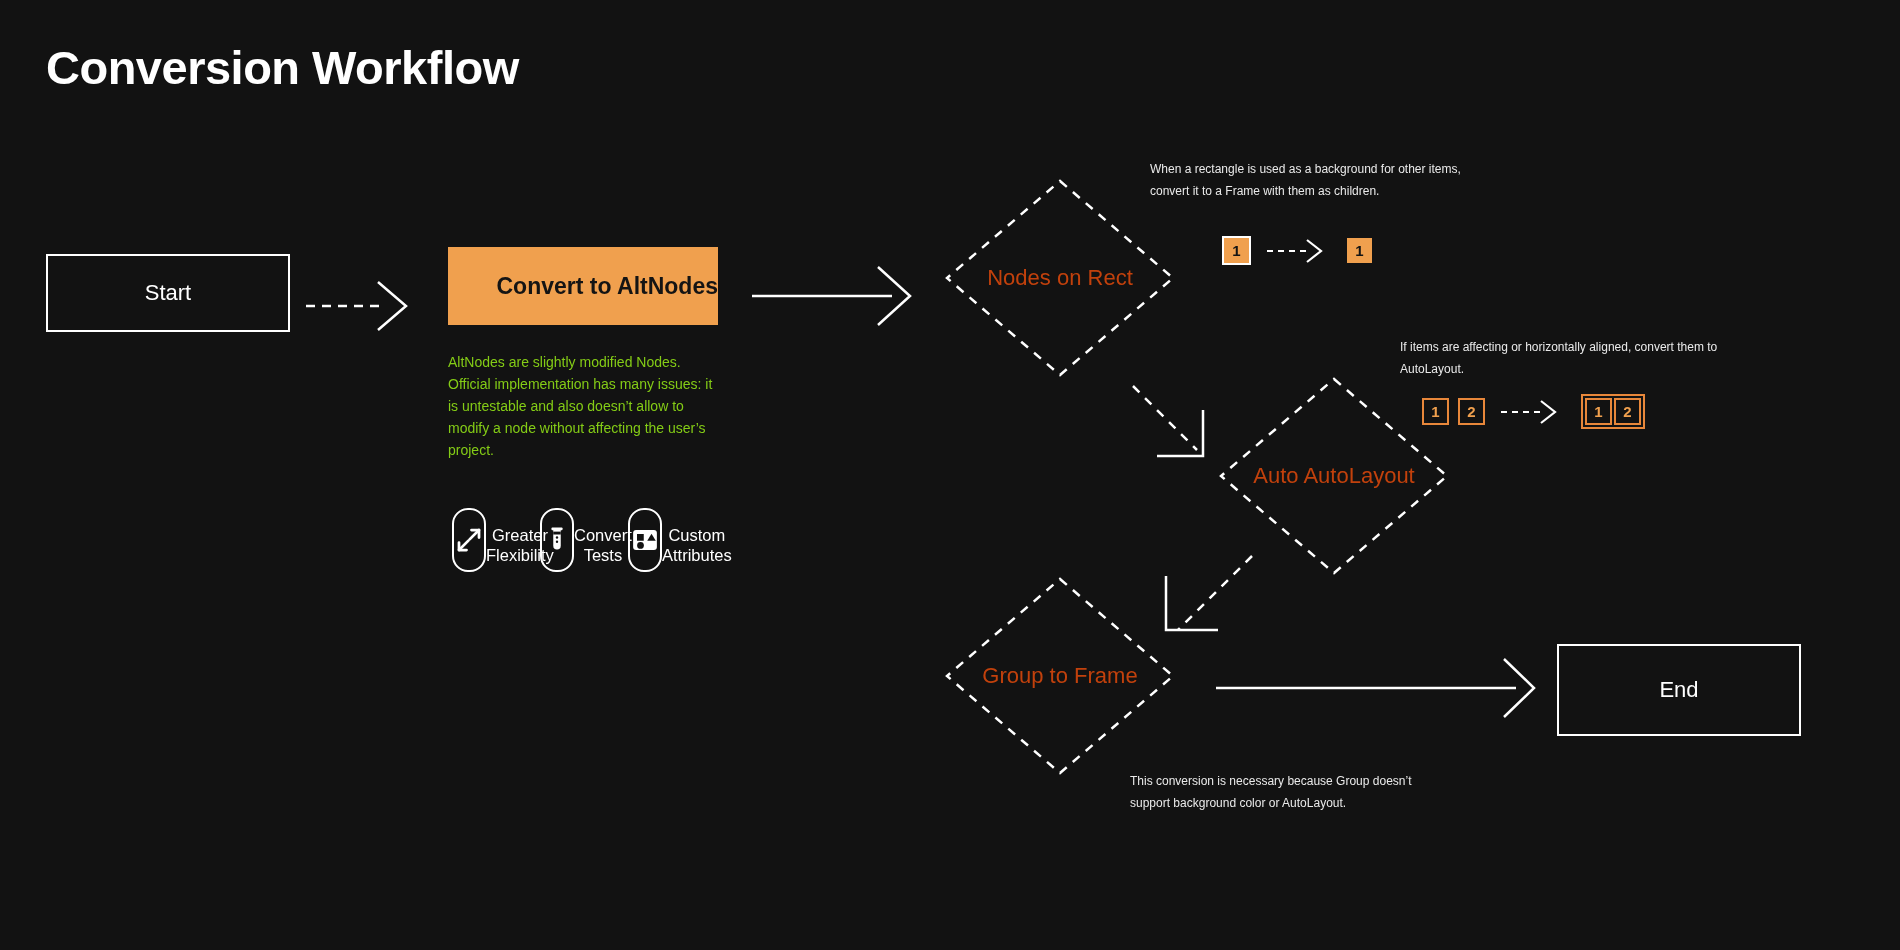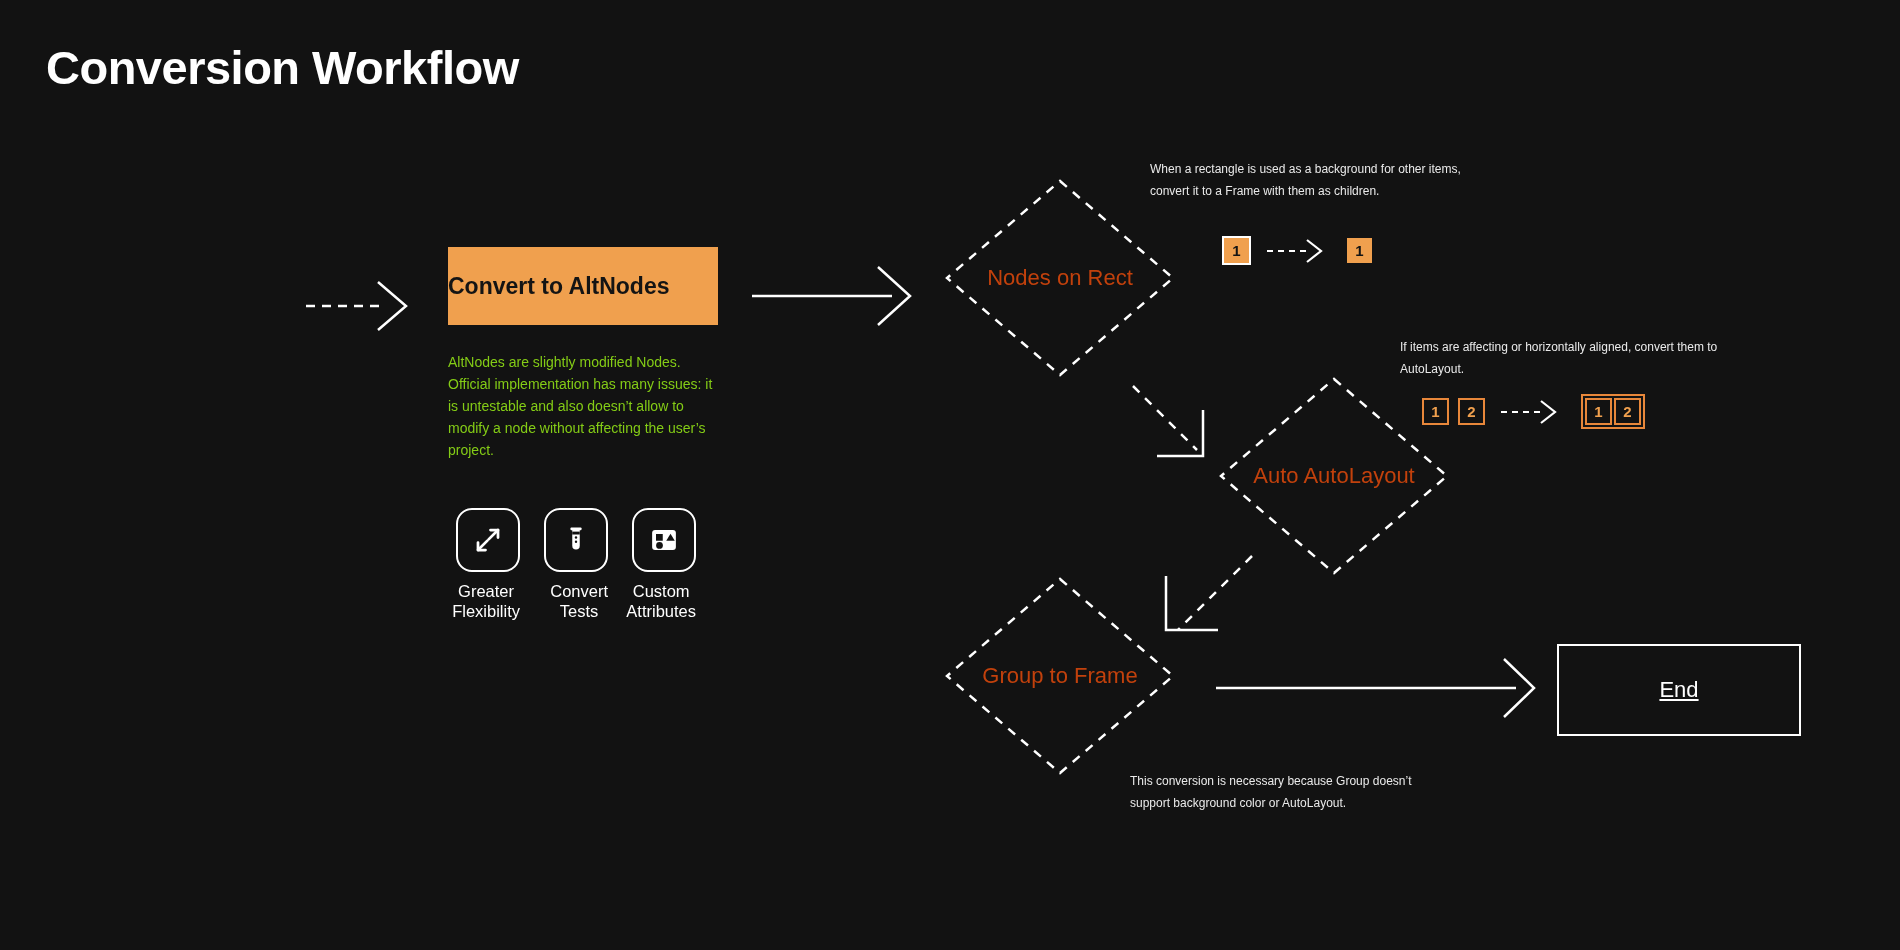--- a/index.html
+++ b/index.html
@@ -37,33 +37,33 @@
     position: absolute;
     border: 2px solid #ffffff;
     background: transparent;
     display: flex;
     align-items: center;
     justify-content: center;
     font-size: 22px;
     color: #ffffff;
   }
   #start-box { left: 46px;  top: 254px; width: 240px; height: 74px; }
-  #end-box   { left: 1557px; top: 644px; width: 240px; height: 88px; text-decoration: underline; }
+  #end-box   { left: 1557px; top: 644px; width: 240px; height: 88px; }
 
   
   #convert-box {
     position: absolute;
     left: 448px;
     top: 247px;
     width: 270px;
     height: 78px;
     background: #f0a04e;
     display: flex;
     align-items: center;
-    justify-content: flex-start;
+    justify-content: flex-end;
     font-size: 23px;
     font-weight: 600;
     color: #141414;
     white-space: nowrap;
   }
 
   
   #convert-desc {
     position: absolute;
     left: 448px;
@@ -78,22 +78,22 @@
   #features {
     position: absolute;
     left: 452px;
     top: 508px;
     display: flex;
     gap: 20px;
   }
   .feature {
     width: 68px;
     display: flex;
-    flex-direction: column;
-    align-items: flex-end;
+    flex-direction: row;
+    align-items: center;
   }
   .feature-icon {
     width: 64px;
     height: 64px;
     border: 2px solid #ffffff;
     border-radius: 16px;
     display: flex;
     align-items: center;
     justify-content: center;
     box-sizing: border-box;
@@ -194,20 +194,23 @@
   }
   svg { display: block; overflow: visible; }
 </style>
 </head>
 <body>
 
 <div class="canvas">
 
   <div id="page-title">Conversion Workflow</div>
 
+  <div class="term-box" id="start-box">
+    <span>Start</span>
+  </div>
 
   <svg style="position:absolute; left:306px; top:276px;" width="136" height="60">
     <line x1="0" y1="30" x2="78" y2="30" stroke="#ffffff" stroke-width="2.5" stroke-dasharray="9 7"></line>
     <polyline points="72,6 100,30 72,54" fill="none" stroke="#ffffff" stroke-width="2.5"></polyline>
   </svg>
 
   <div id="convert-box">
     <span>Convert to AltNodes</span>
   </div>
 

